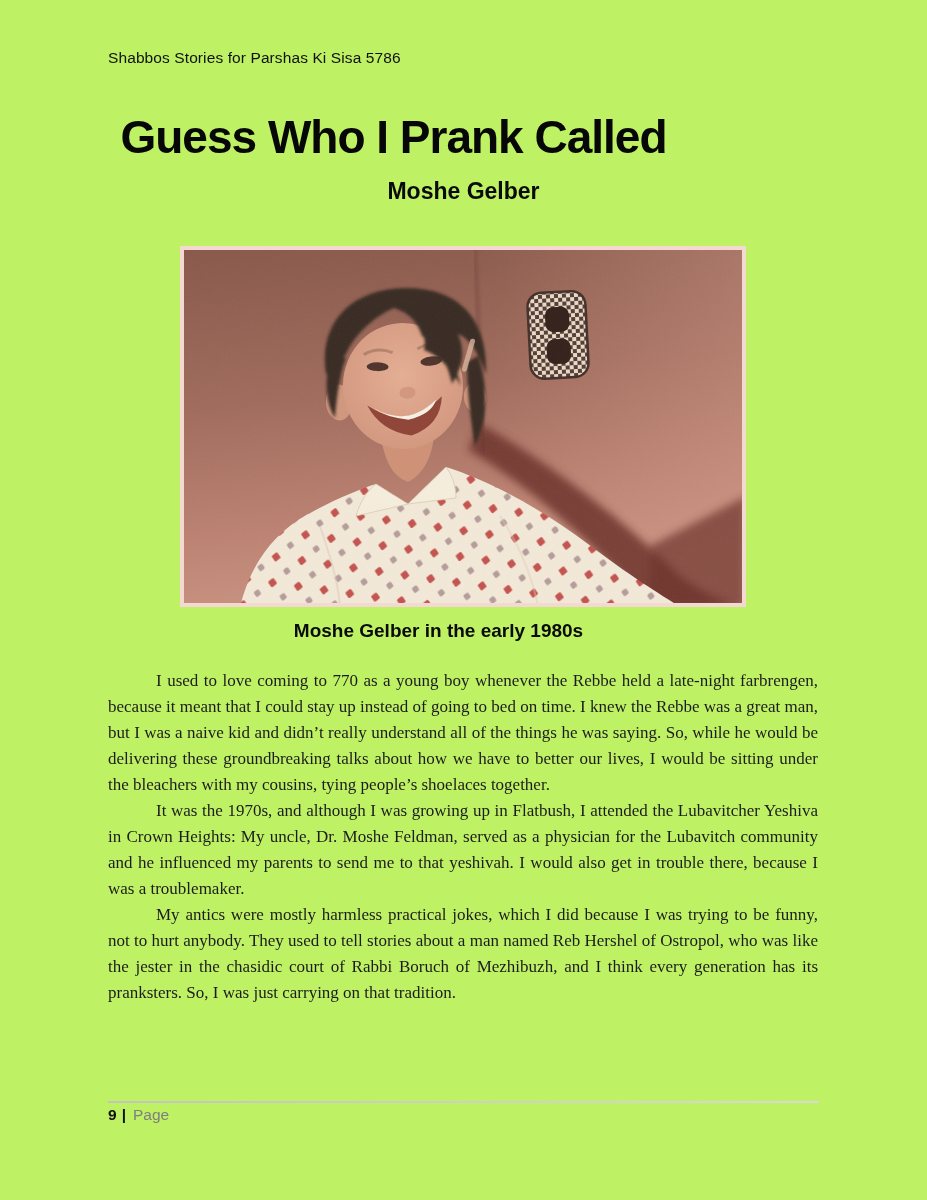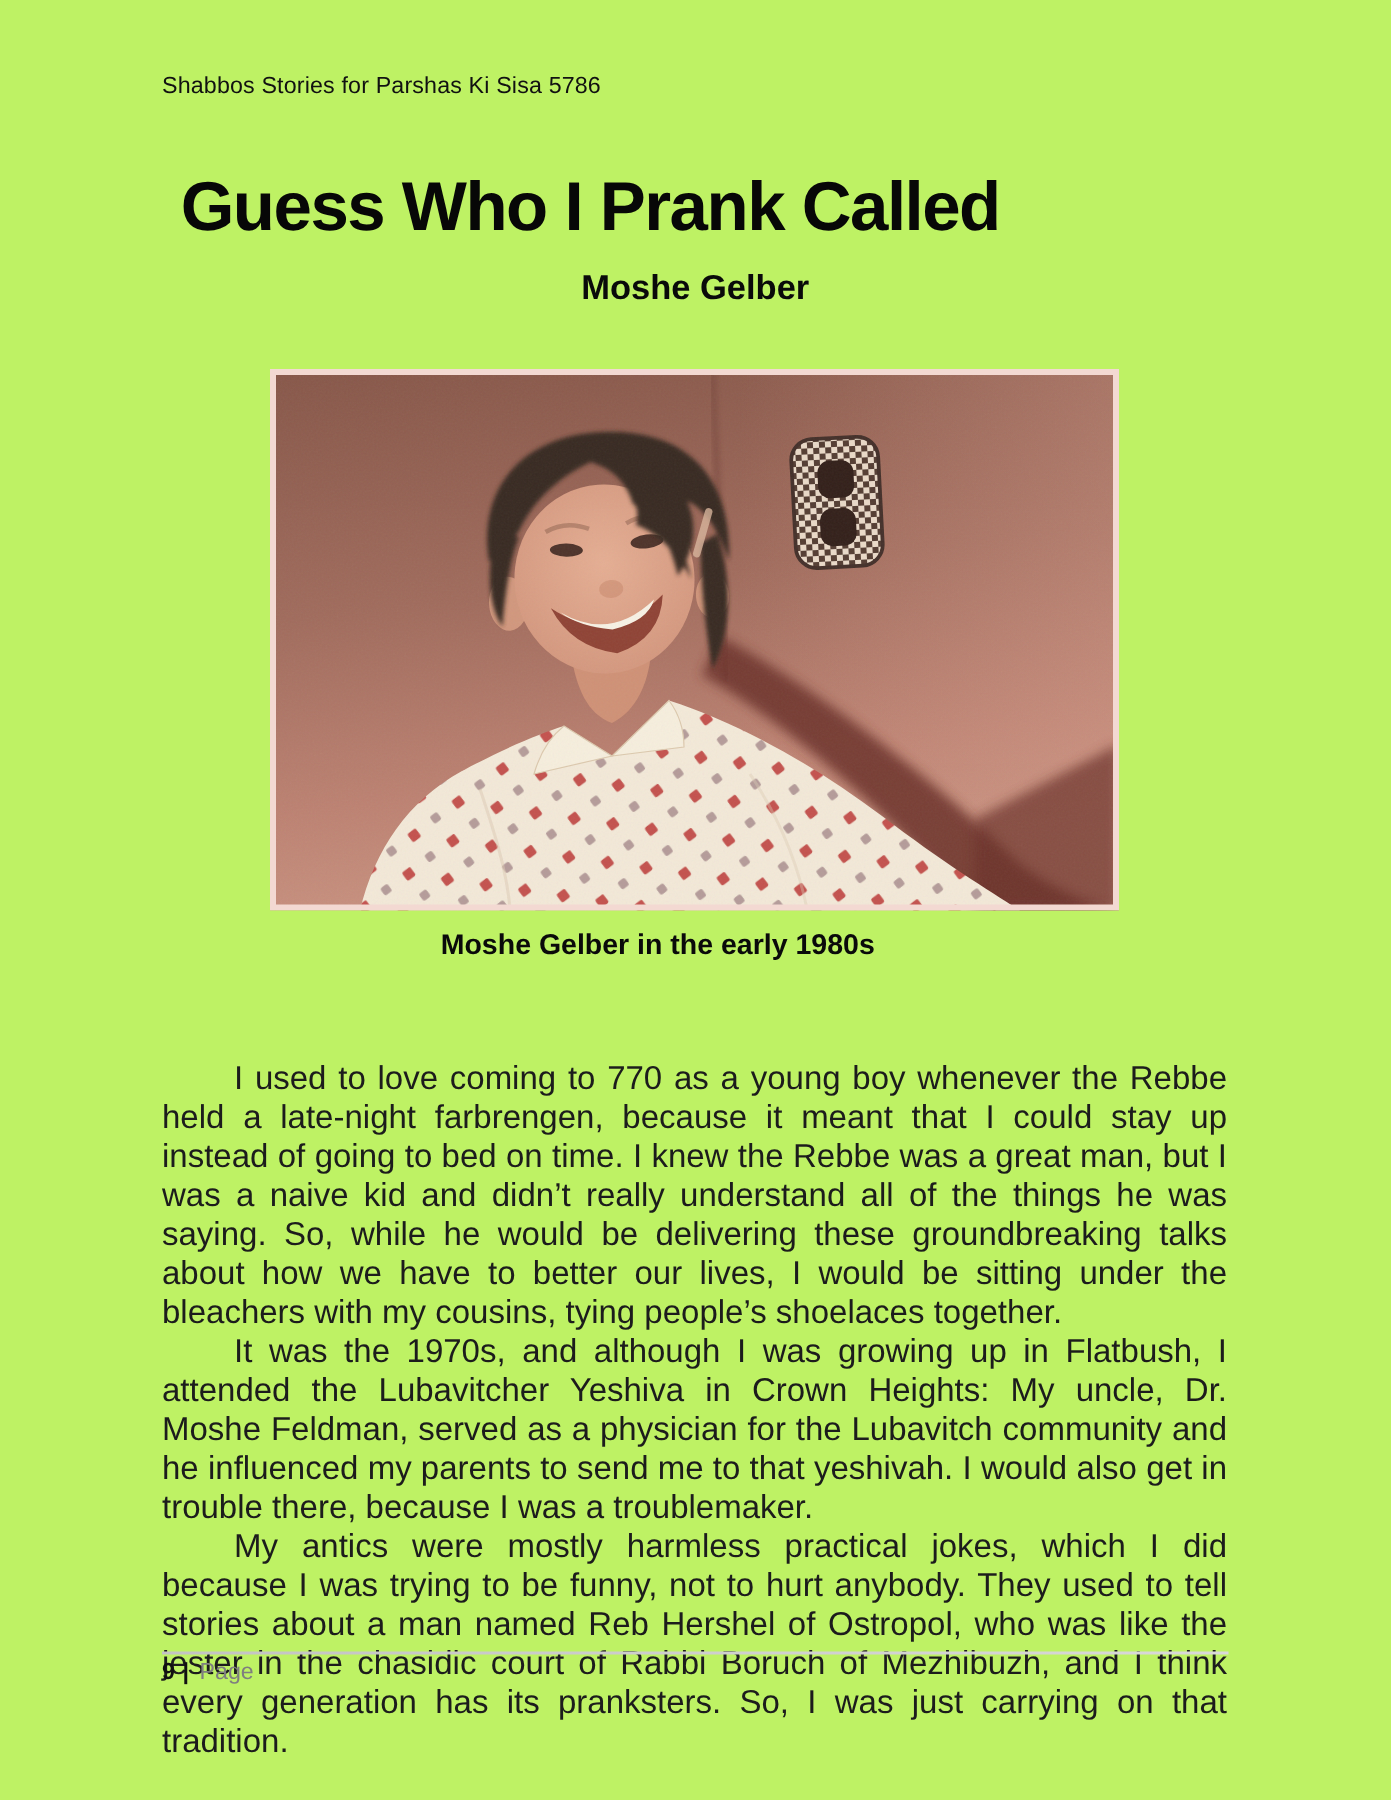--- a/index.html
+++ b/index.html
@@ -12,22 +12,22 @@
          font-size:46px;font-weight:700;letter-spacing:-1px;color:#070707;margin:0;}
   .subtitle{position:absolute;left:0;top:178px;width:927px;text-align:center;
          font-size:23px;font-weight:700;color:#0a0a0a;margin:0;}
 
   .photo-wrap{position:absolute;left:180px;top:246px;width:566px;height:361px;}
   .photo-wrap svg{display:block;width:566px;height:361px;}
 
   .caption{position:absolute;left:0;top:620px;width:877px;text-align:center;
          font-size:19px;font-weight:700;color:#0a0a0a;margin:0;}
 
-  .body-text{position:absolute;left:108px;top:706px;width:710px;
-         font-size:22px;line-height:26px;text-align:justify;color:#1c1c1c;}
+  .body-text{position:absolute;left:108px;top:668px;width:710px;
+         font-size:17px;line-height:26px;text-align:justify;color:#1c1c1c;font-family:Liberation Serif, serif;}
   .body-text p{margin:0;text-indent:48px;}
 
   .footer-rule{position:absolute;left:108px;top:1101px;width:711px;height:2px;
          background:linear-gradient(to right, var(--divider_gray,#c3c3c3), #d9d9d9);}
   .page-footer{position:absolute;left:108px;top:1106px;font-size:15.5px;color:#1a1a1a;}
   .page-footer .num{font-weight:700;color:#111;}
   .page-footer .sep{font-weight:700;color:#111;margin:0 7px 0 5px;}
   .page-footer .lbl{color:var(--footer_label_gray,#7f7f7f);}
 </style>
 </head>

